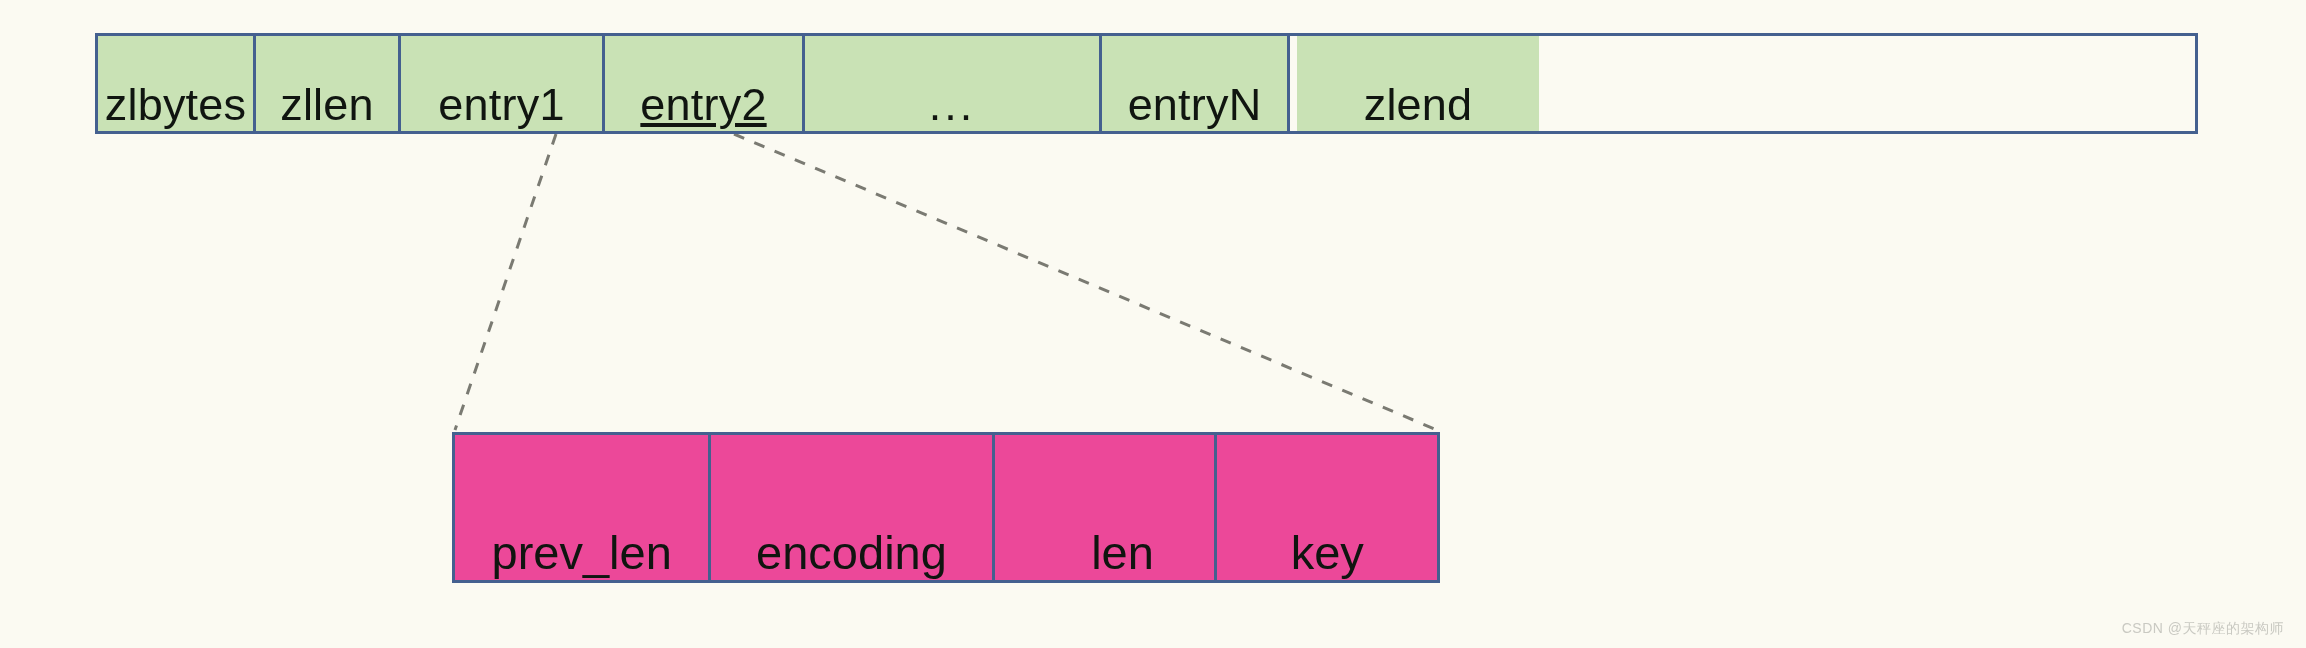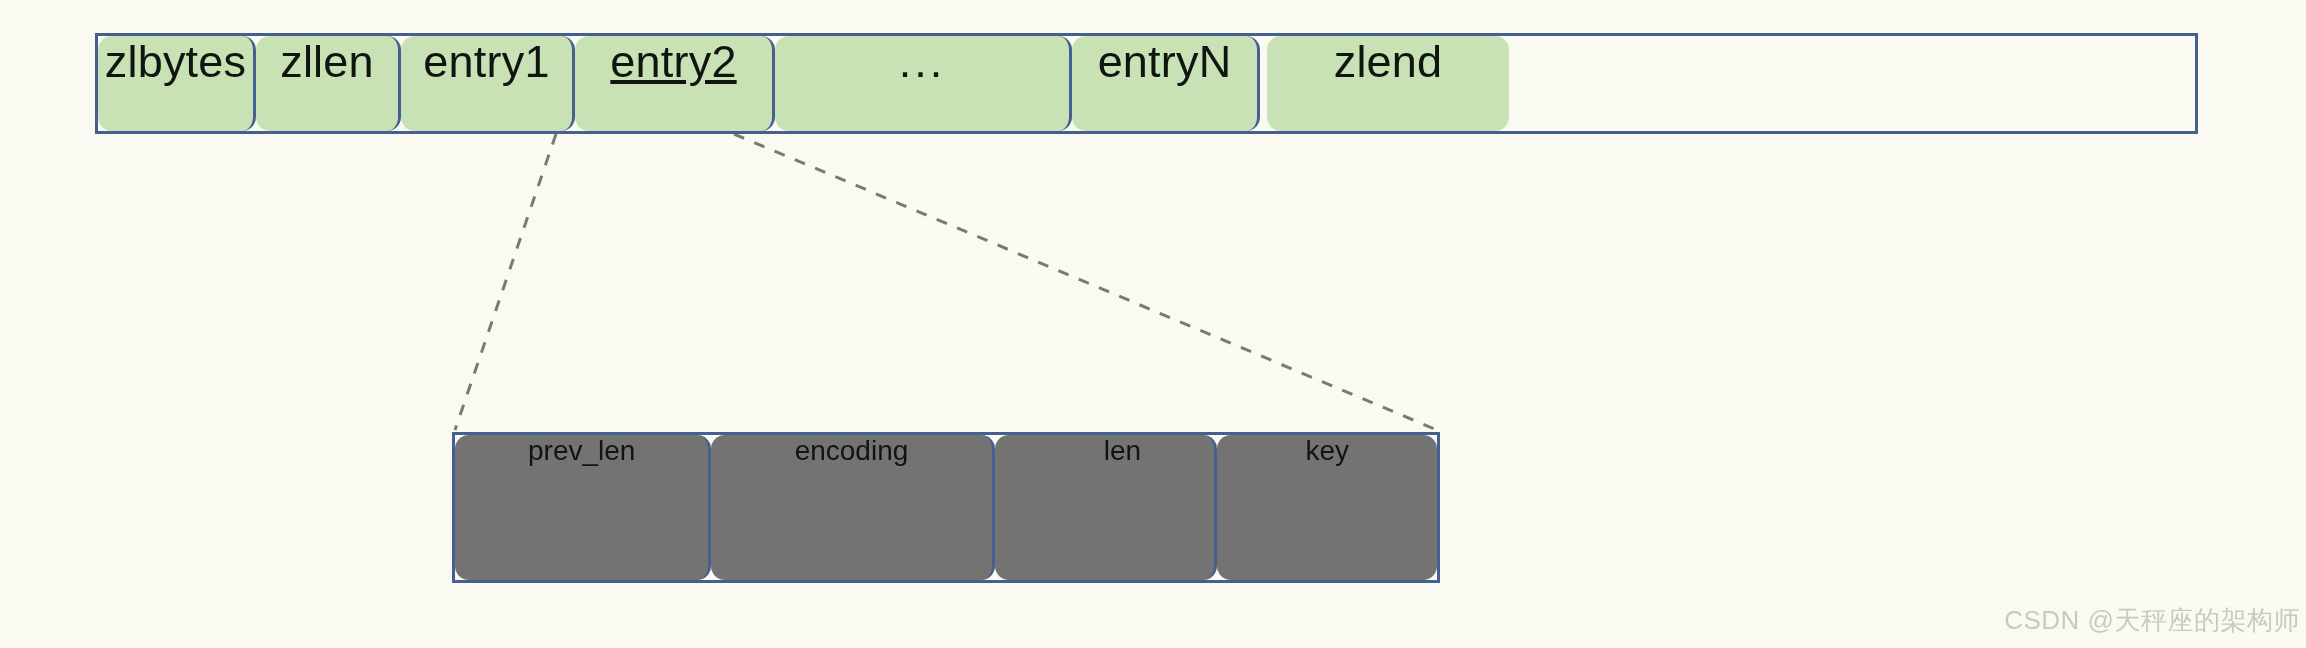--- a/index.html
+++ b/index.html
@@ -36,80 +36,79 @@
     position: absolute;
     display: flex;
     box-sizing: border-box;
     border: 3px solid #44608f;
     z-index: 2;
   }
 
   .cell {
     box-sizing: border-box;
     display: flex;
-    align-items: flex-start;
+    align-items: flex-end;
     justify-content: center;
     border-right: 3px solid #44608f;
     color: #101510;
     white-space: nowrap;
     overflow: hidden;
-    border-radius: 14px;
   }
   .cell:last-child {
     border-right: none;
   }
 
   
   #ziplist-row {
     left: 95px;
     top: 33px;
     width: 2103px;
     height: 101px;
   }
   #ziplist-row .cell {
     background: #c9e2b5;
     font-size: 45px;
     letter-spacing: 0.2px;
   }
   #ziplist-row .cell.w-zlbytes  { width: 158px; }
   #ziplist-row .cell.w-zltail   { width: 155px; }
   #ziplist-row .cell.w-zllen    { width: 145px; }
-  #ziplist-row .cell.w-entry1   { width: 174px; }
+  #ziplist-row .cell.w-entry1   { width: 204px; }
   #ziplist-row .cell.w-entry2   { width: 200px; text-decoration: underline; }
   #ziplist-row .cell.w-ellipsis { width: 297px; }
   #ziplist-row .cell.w-entryN   { width: 188px; }
   #ziplist-row .cell.w-zlend    { width: 242px; margin-left: 7px; }
 
   #ziplist-row .cell.ellipsis-cell {
     font-size: 45px;
     letter-spacing: 3px;
   }
 
   
   #entry-row {
     left: 452px;
     top: 432px;
     width: 988px;
     height: 151px;
   }
   #entry-row .cell {
-    background: #737373;
-    font-size: 28px;
+    background: #ec4899;
+    font-size: 47px;
   }
   #entry-row .cell.w-prevlen  { width: 258px; }
   #entry-row .cell.w-encoding { width: 285px; }
   #entry-row .cell.w-len      { width: 224px; padding-left: 36px; }
   #entry-row .cell.w-key      { width: 221px; }
 
   
   #watermark {
     position: absolute;
-    right: 6px;
+    right: 22px;
     bottom: 10px;
-    font-size: 26px;
+    font-size: 14px;
     color: #c9c9c2;
     letter-spacing: 0.5px;
     z-index: 3;
     white-space: nowrap;
     text-align: right;
   }
 </style>
 </head>
 <body>
 

